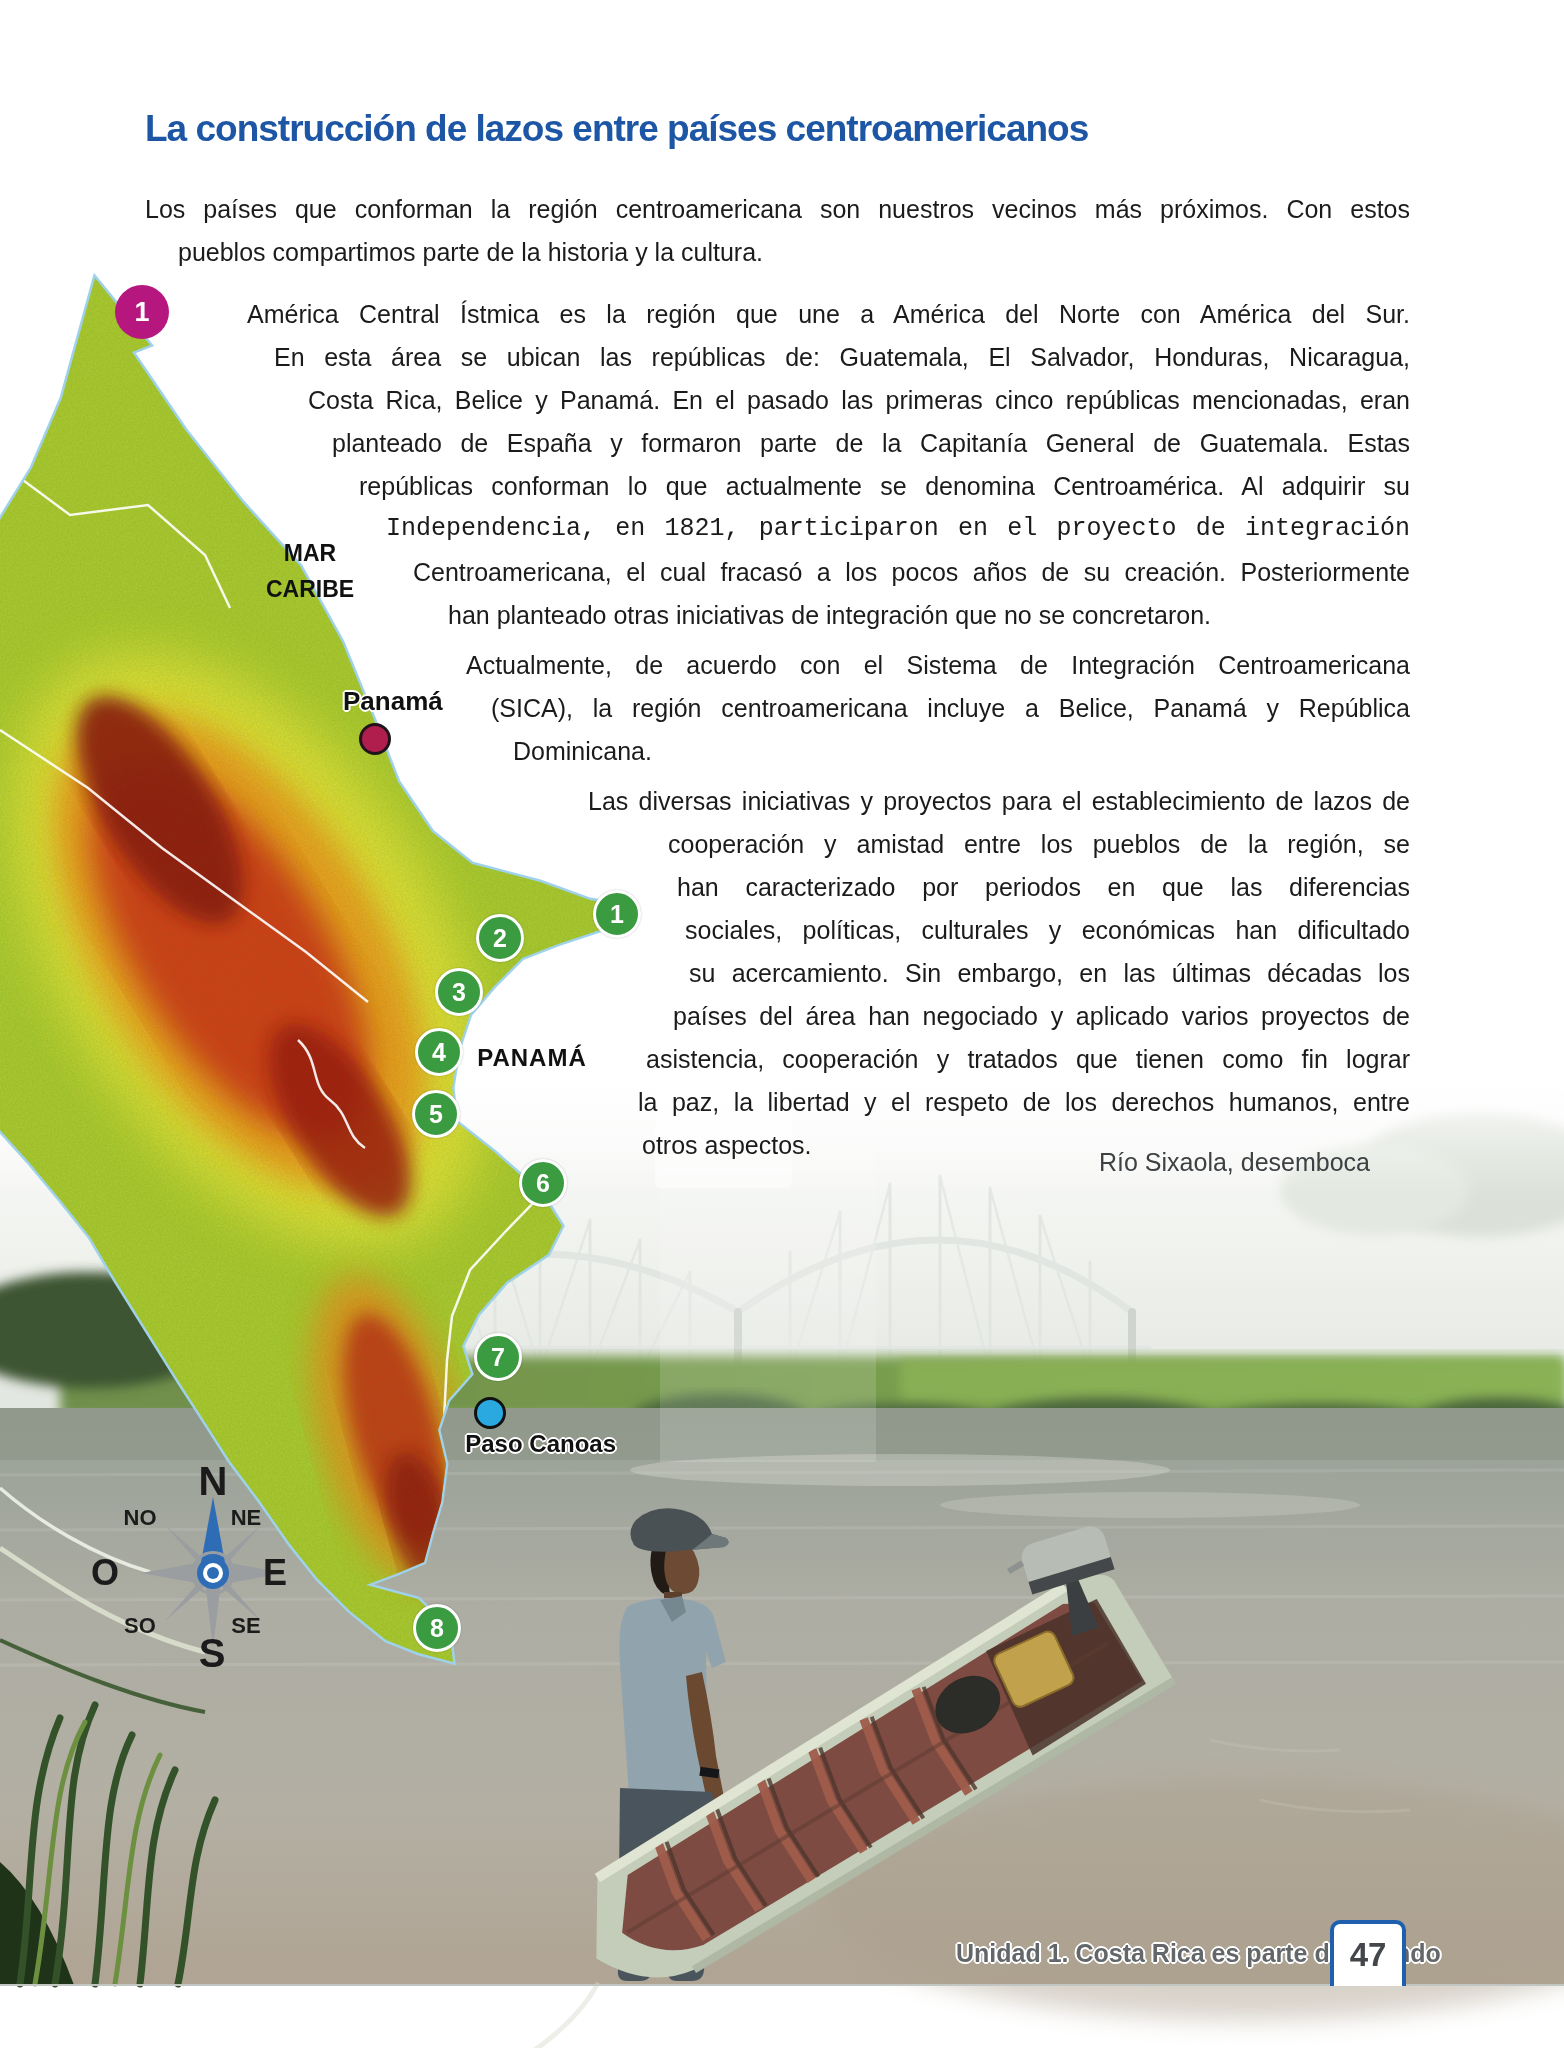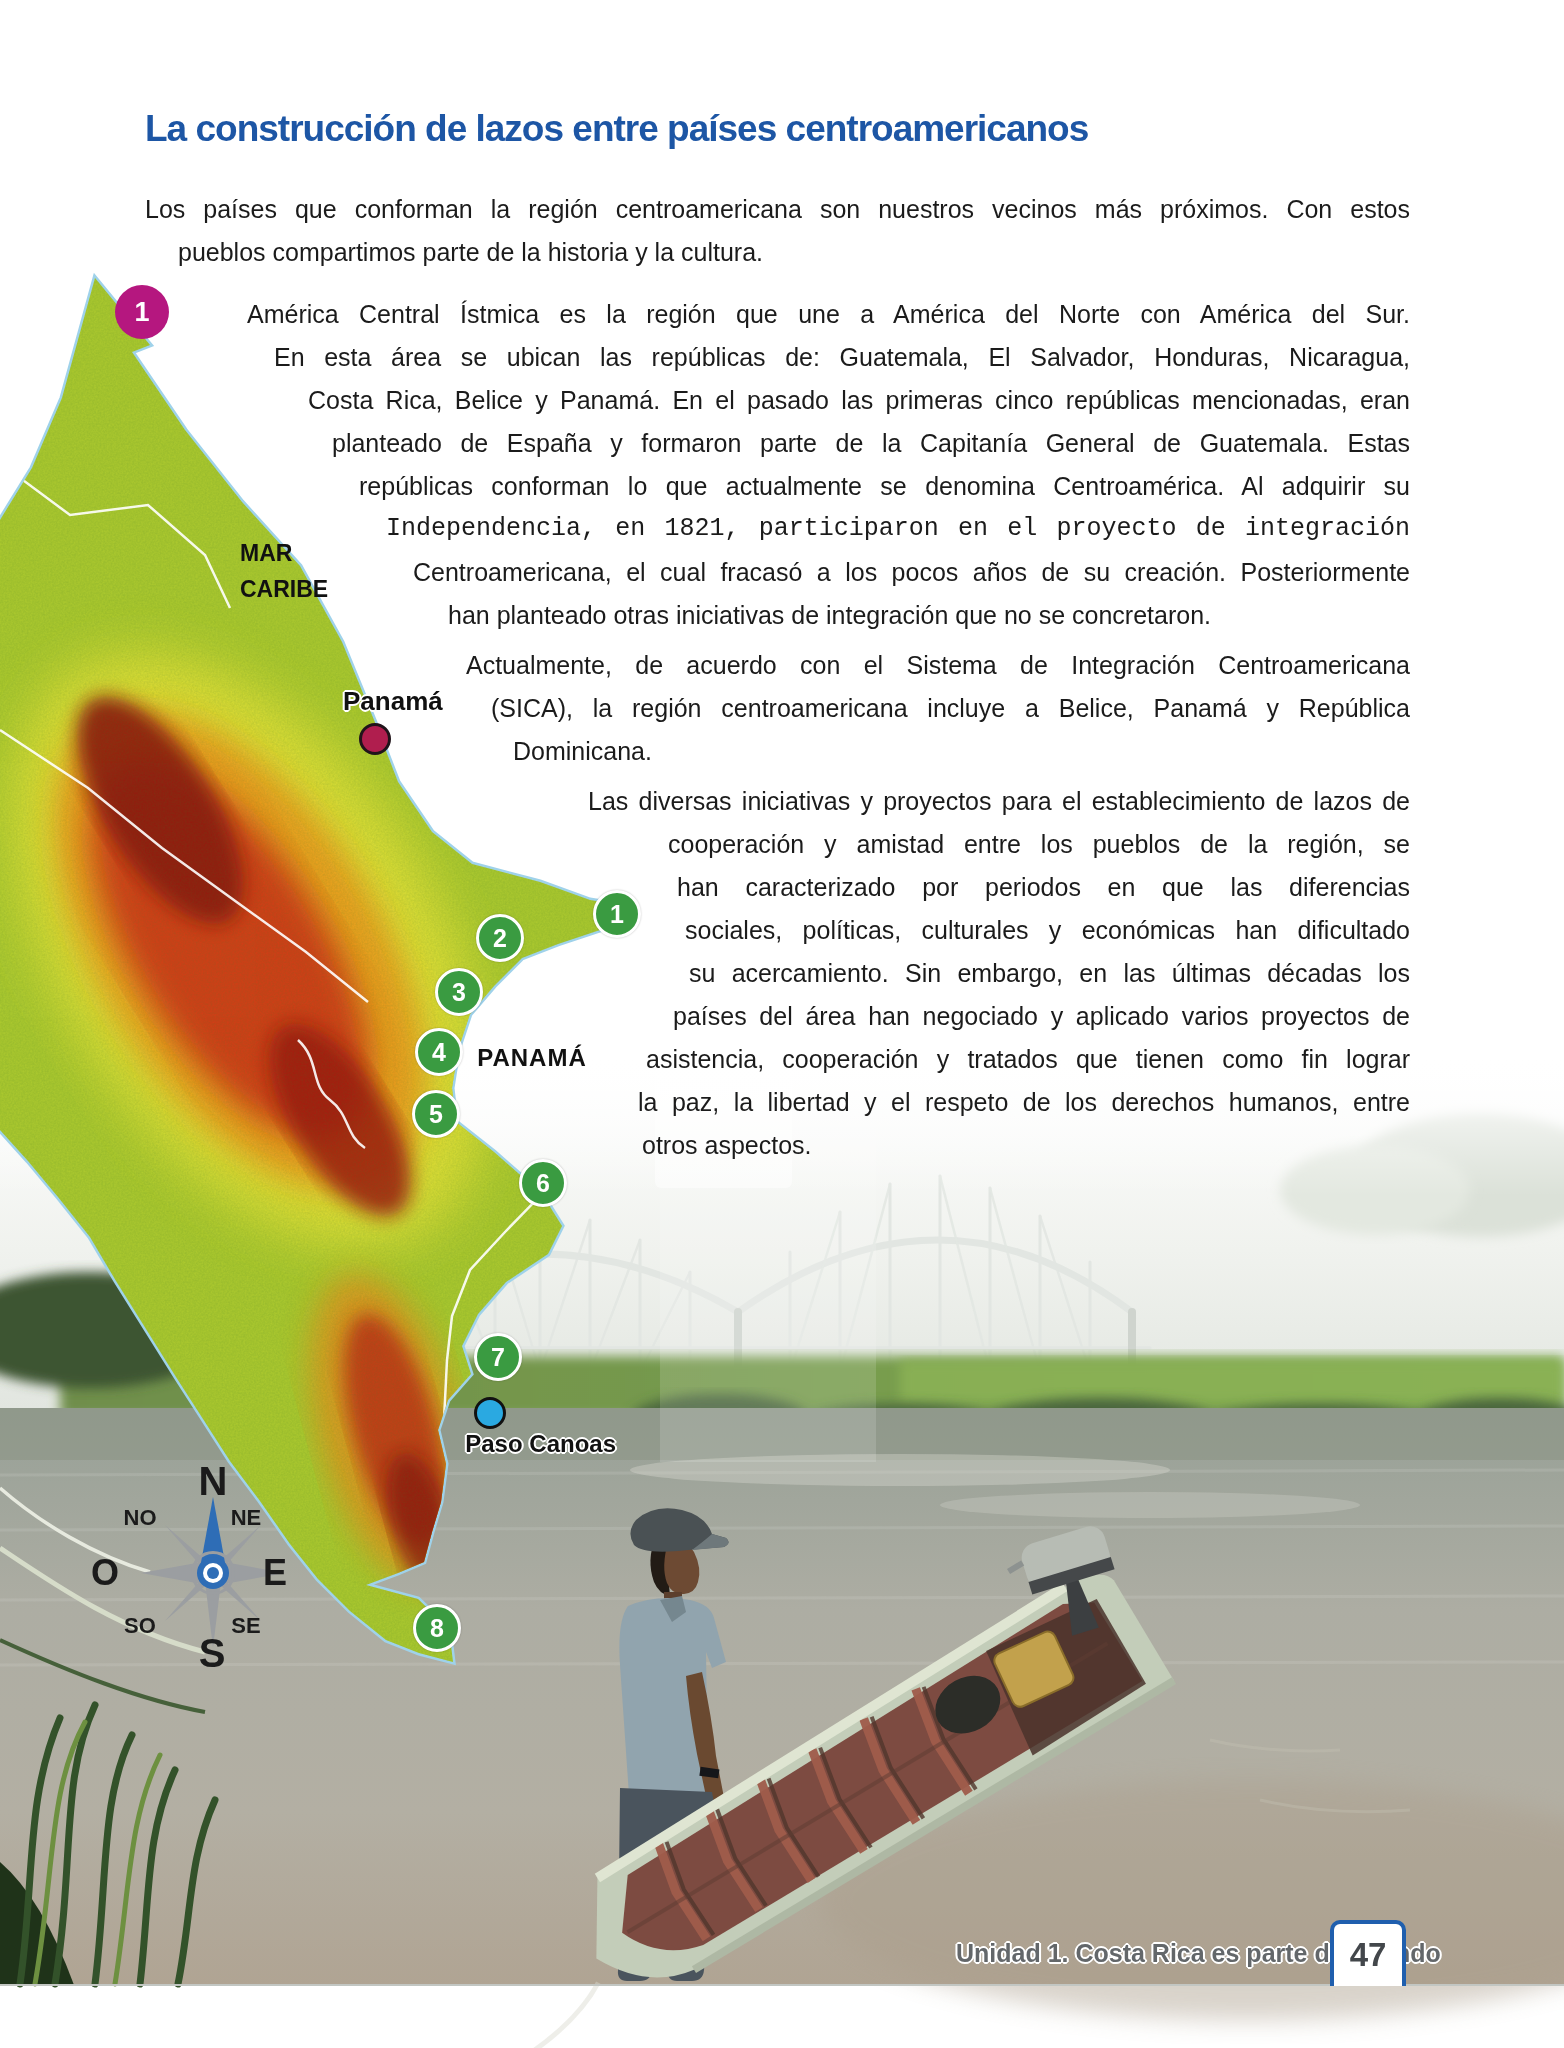--- a/index.html
+++ b/index.html
@@ -287,21 +287,21 @@
     <text x="215" y="190" font-size="36">E</text>
     <text x="80" y="130" font-size="22">NO</text>
     <text x="186" y="130" font-size="22">NE</text>
     <text x="80" y="238" font-size="22">SO</text>
     <text x="186" y="238" font-size="22">SE</text>
   </g>
 </svg>
 
 <div class="abs" id="magenta-marker" style="left:115px;top:285px;">1</div>
 
-<div class="maplabel" style="left:240px;top:535px;width:140px;text-align:left;font-size:23px;line-height:36px;">
+<div class="maplabel" style="left:240px;top:535px;width:140px;text-align:center;font-size:23px;line-height:36px;">
   <div>MAR</div>
   <div>CARIBE</div>
 </div>
 
 <div class="maplabel halo" style="left:343px;top:686px;font-size:26px;">Panamá</div>
 <div class="dot" style="left:359px;top:723px;width:32px;height:32px;background:#b01e4e;border:3px solid #20141a;"></div>
 
 <div class="maplabel" style="left:432px;top:1044px;width:200px;text-align:center;font-size:24px;letter-spacing:1px;">PANAMÁ</div>
 
 <div class="gmark" style="left:593px;top:890px;">1</div>
@@ -338,16 +338,17 @@
 <div class="line jl" style="left:668px;top:826px;width:742px;">cooperación y amistad entre los pueblos de la región, se</div>
 <div class="line jl" style="left:677px;top:869px;width:733px;">han caracterizado por periodos en que las diferencias</div>
 <div class="line jl" style="left:685px;top:912px;width:725px;">sociales, políticas, culturales y económicas han dificultado</div>
 <div class="line jl" style="left:689px;top:955px;width:721px;">su acercamiento. Sin embargo, en las últimas décadas los</div>
 <div class="line jl" style="left:673px;top:998px;width:737px;">países del área han negociado y aplicado varios proyectos de</div>
 <div class="line jl" style="left:646px;top:1041px;width:764px;">asistencia, cooperación y tratados que tienen como fin lograr</div>
 <div class="line jl" style="left:638px;top:1084px;width:772px;">la paz, la libertad y el respeto de los derechos humanos, entre</div>
 <div class="line" style="left:642px;top:1127px;">otros aspectos.</div>
 
 <div class="abs" id="caption">
+  <div>Río Sixaola, desemboca</div>
 </div>
 
 <div class="abs halo" id="footer-text">Unidad 1. Costa Rica es parte del mundo</div>
 <div class="abs" id="page-num">47</div>
 
 </body></html>

